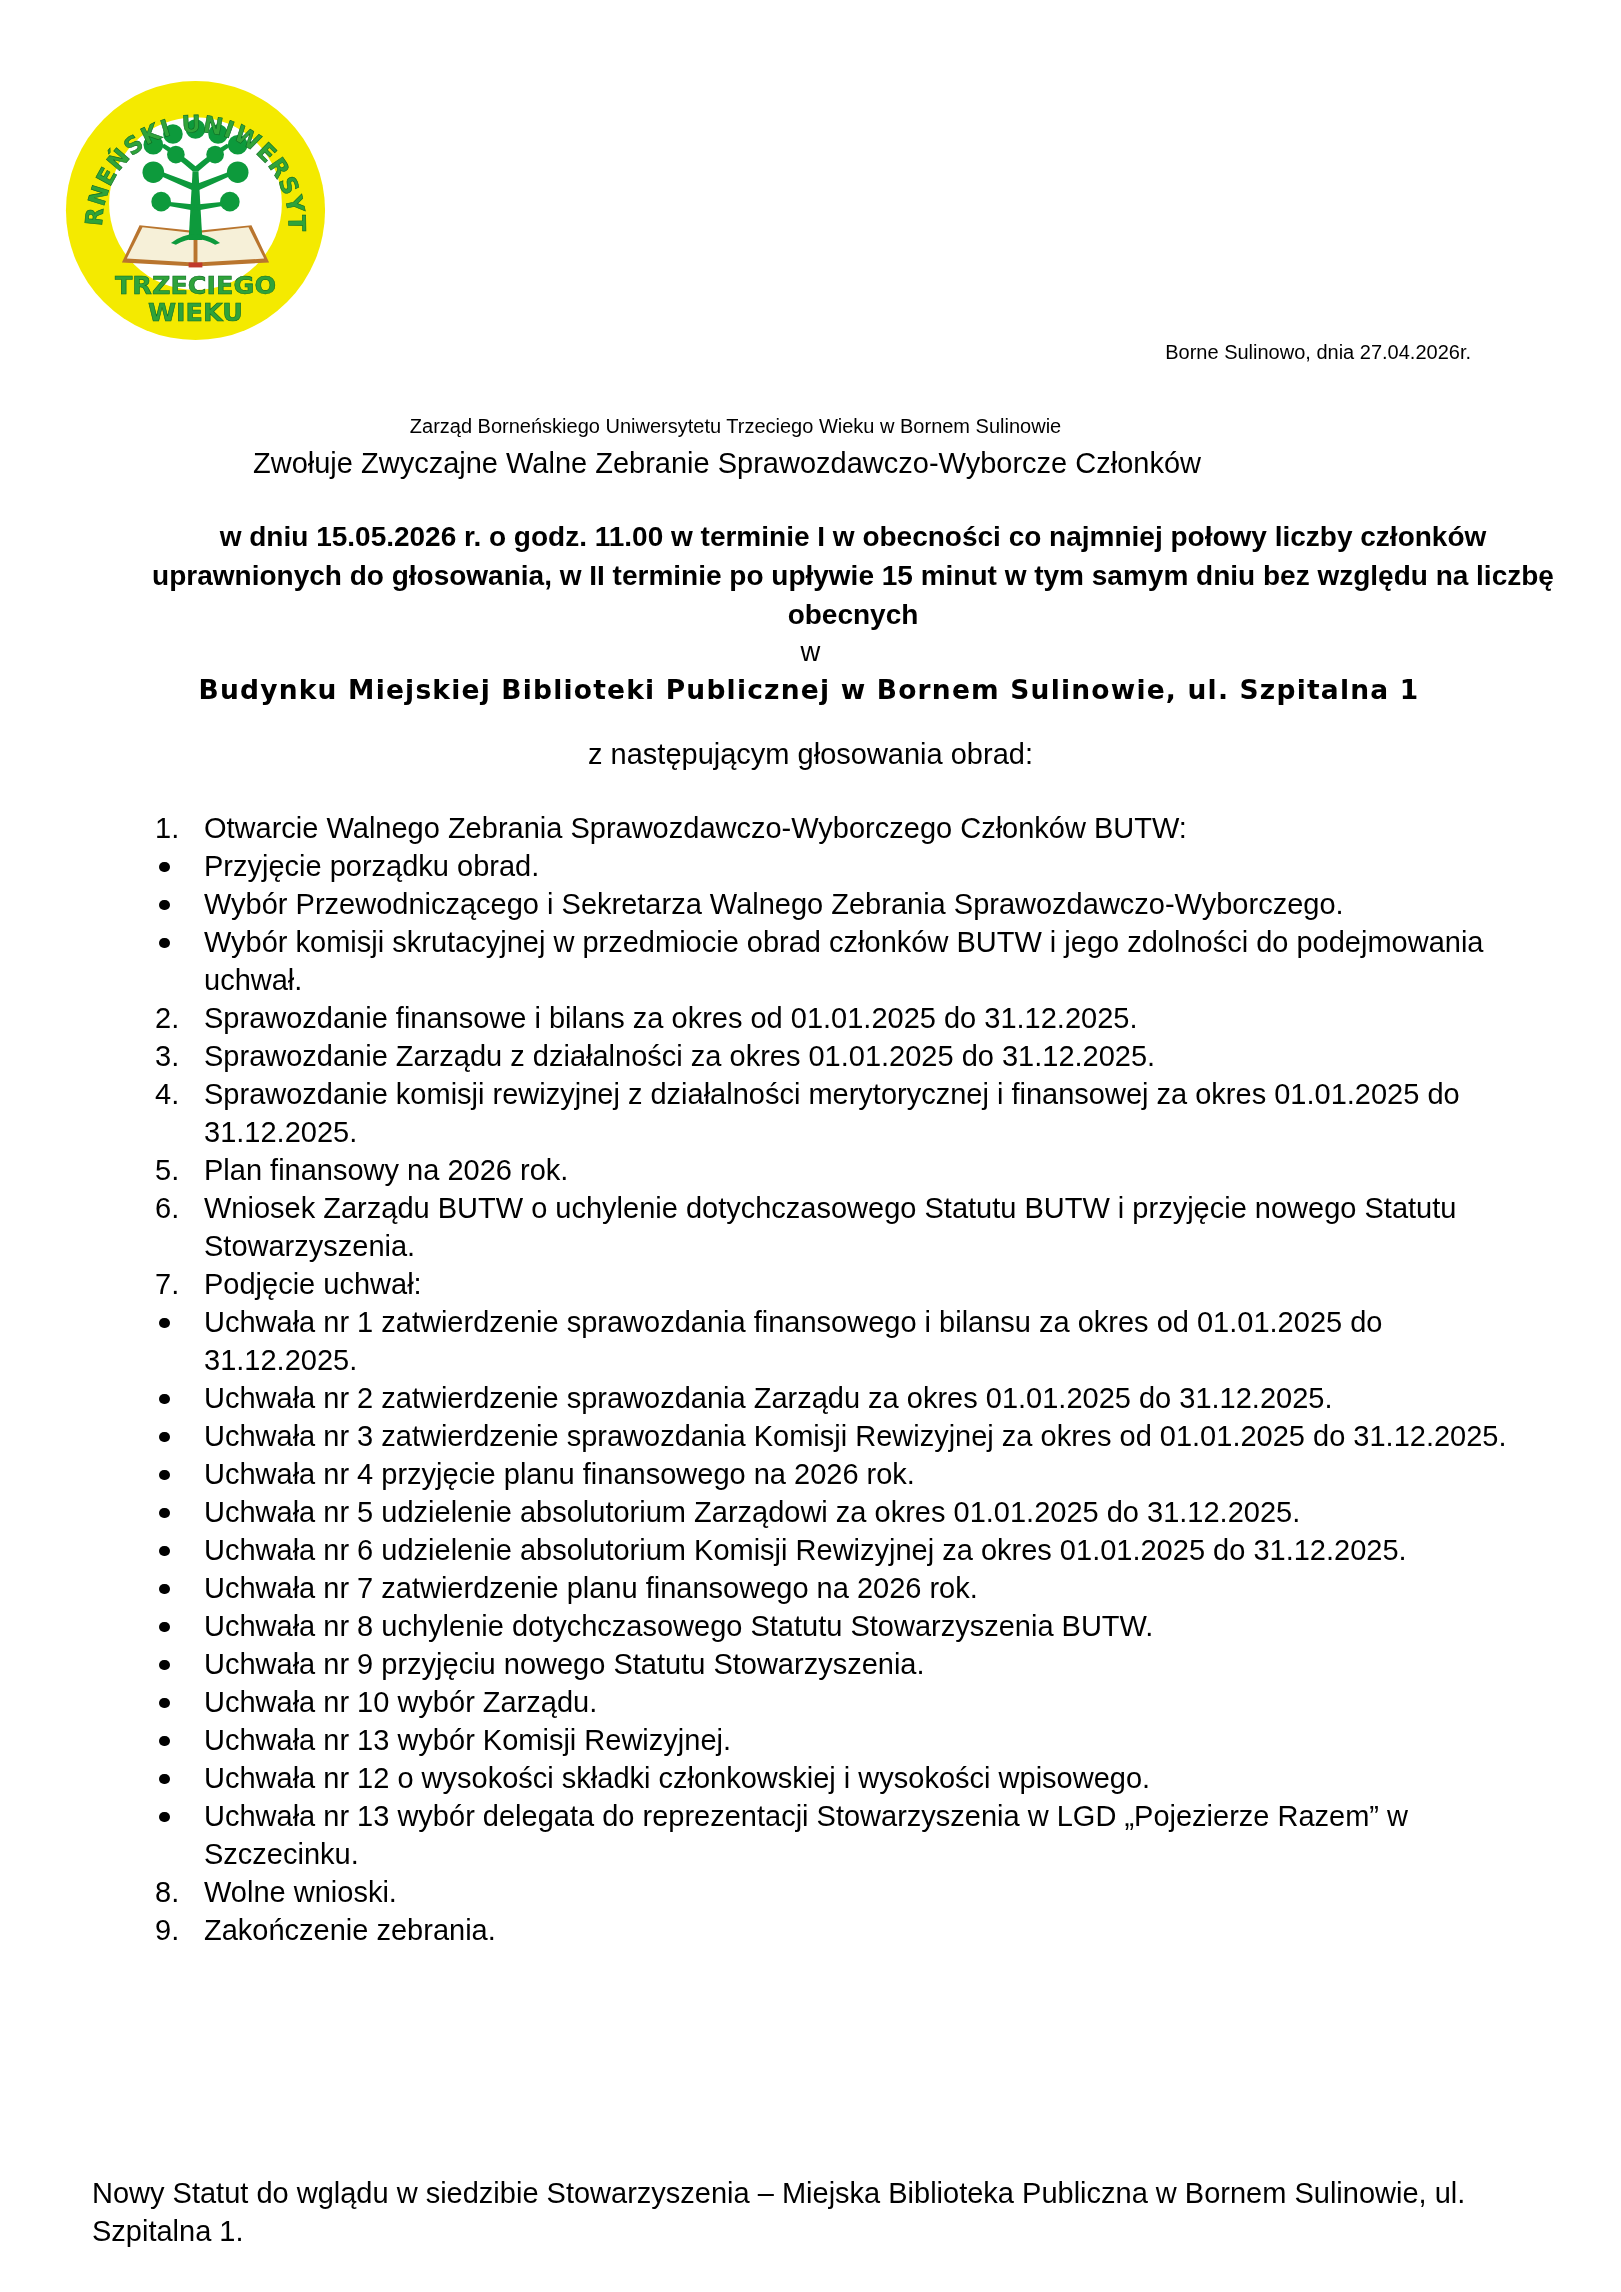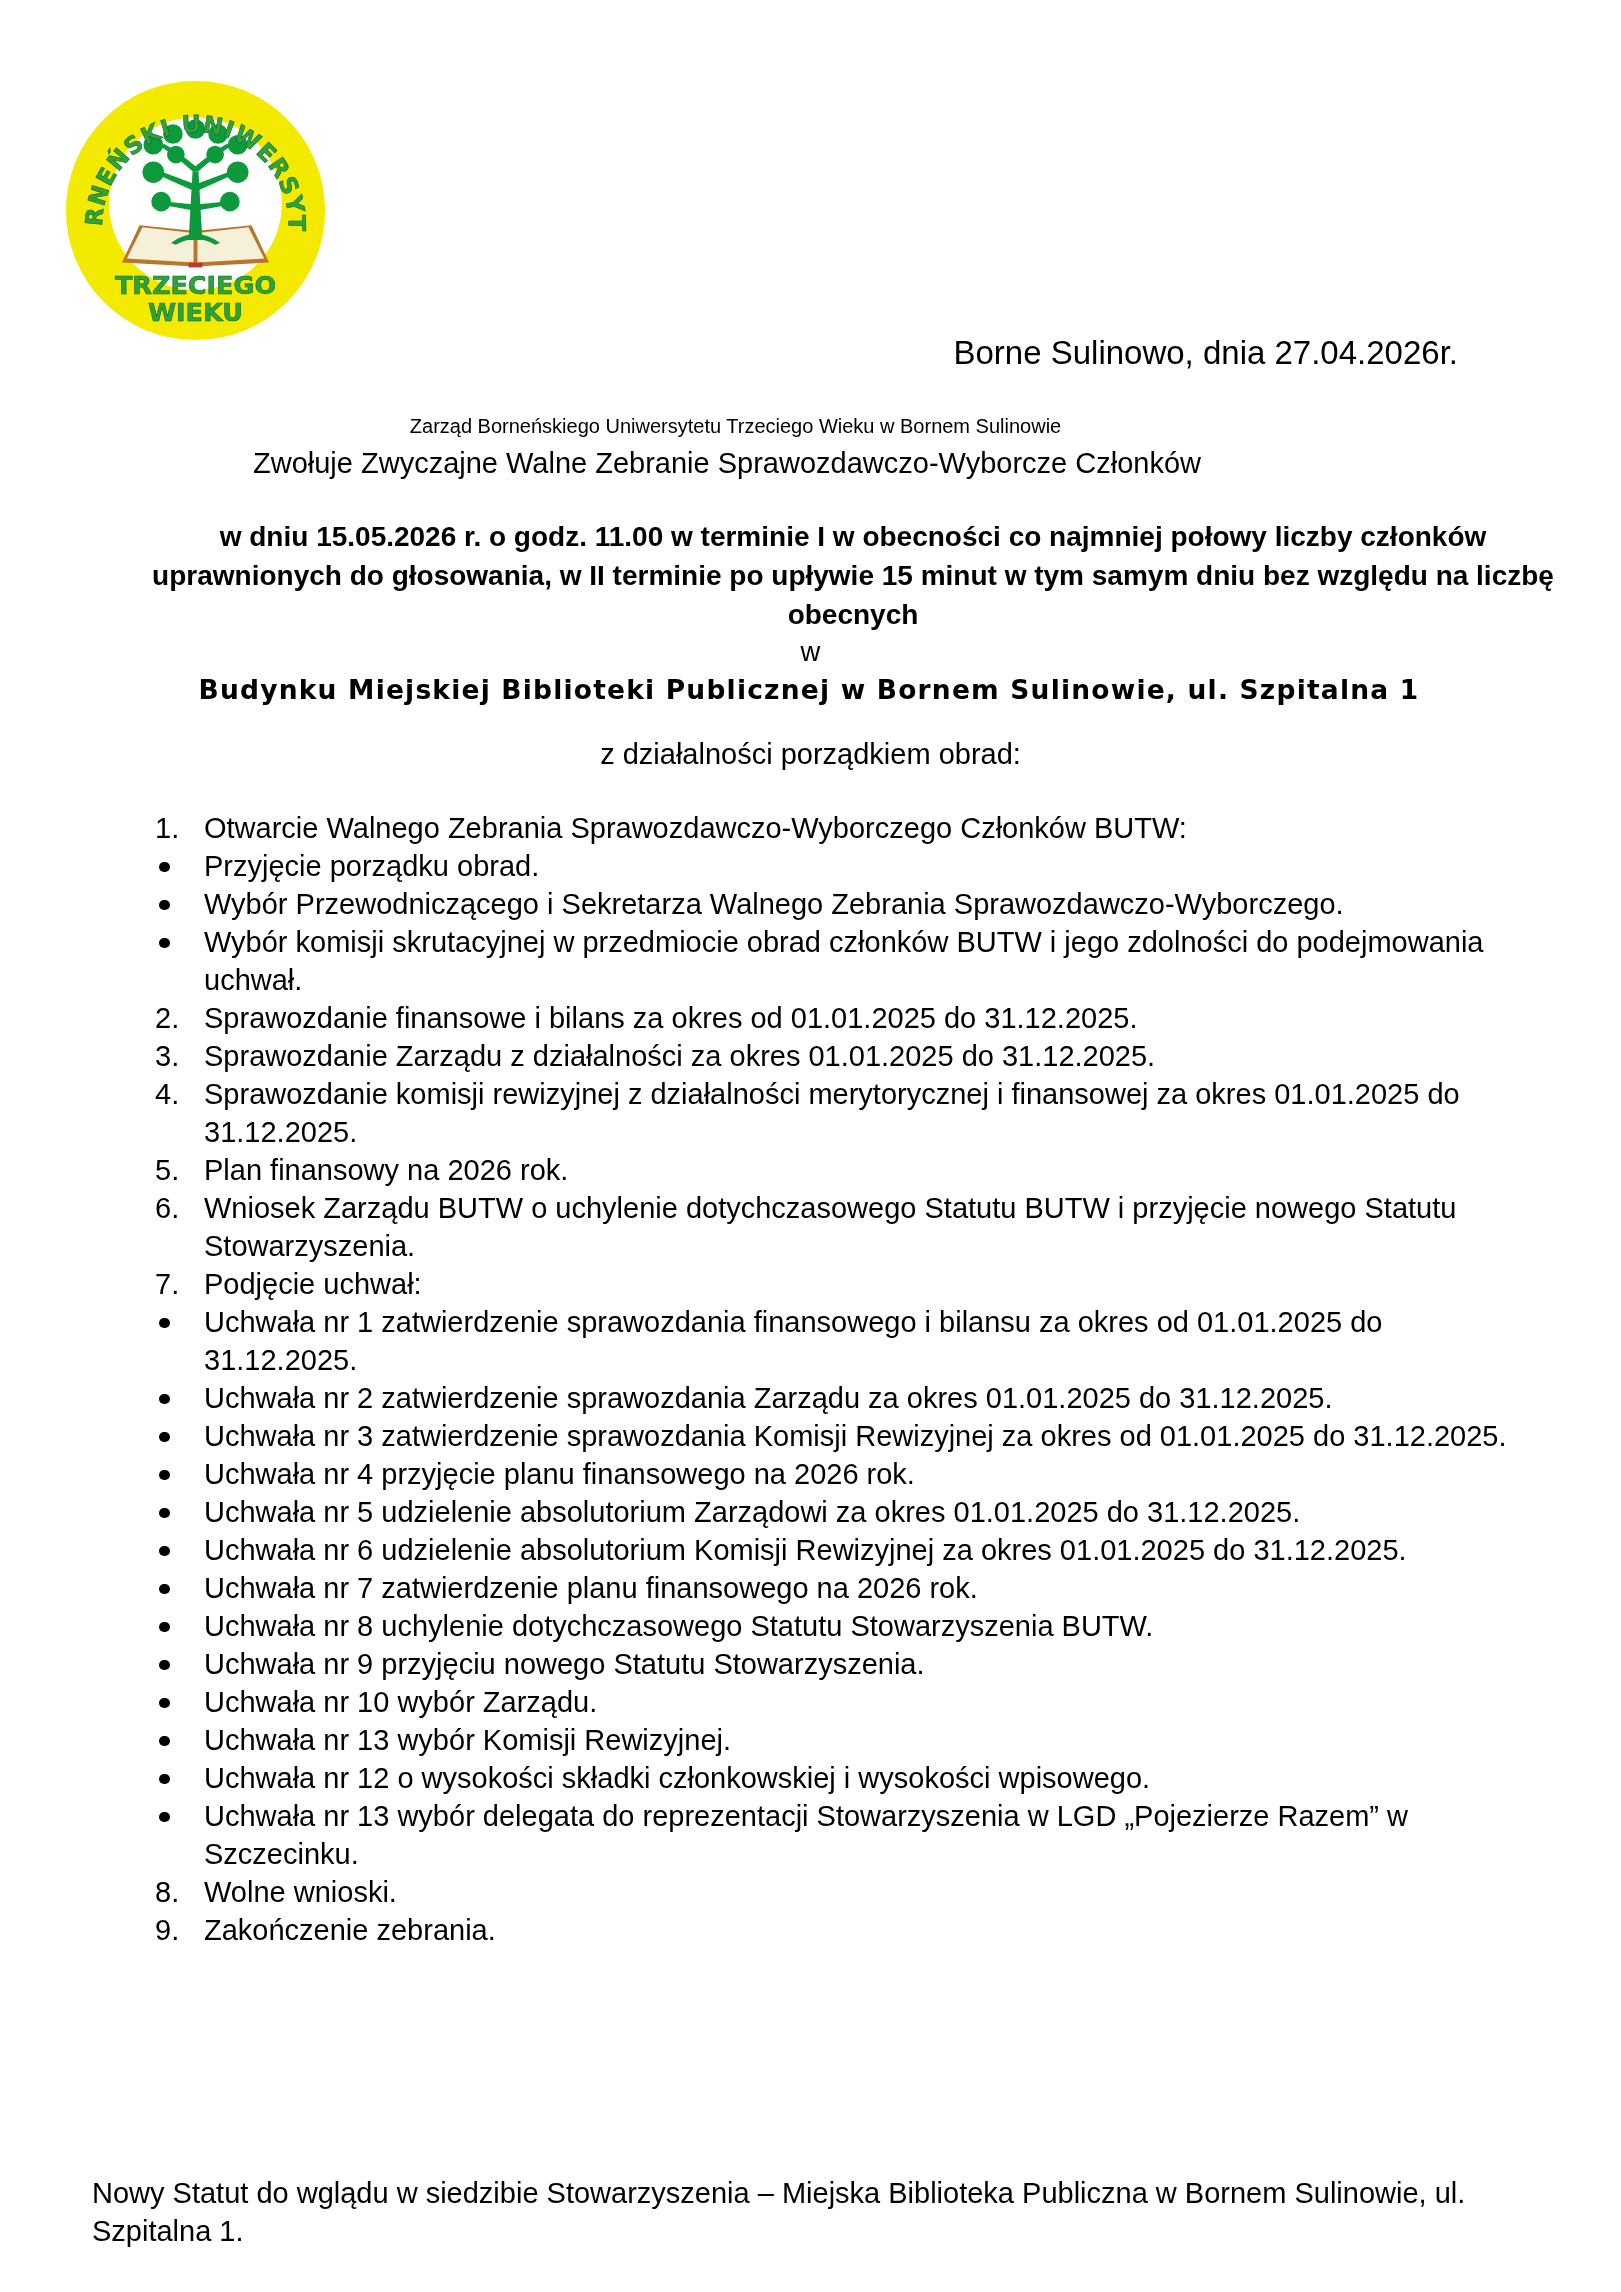--- a/index.html
+++ b/index.html
@@ -1,19 +1,19 @@
 <!DOCTYPE html>
 <html><head>
 <meta charset="utf-8">
 <style>
   html, body { margin: 0; padding: 0; background: #ffffff; }
   body { width: 1621px; height: 2293px; position: relative; overflow: hidden;
          font-family: "Liberation Sans", sans-serif; color: #000; }
   .logo { position: absolute; left: 63px; top: 78px; width: 265px; height: 265px; }
-  .date { position: absolute; right: 163px; top: 333px; font-size: 33px; line-height: 39px; }
+  .date { position: absolute; right: 150px; top: 333px; font-size: 20px; line-height: 39px; }
   .org { position: absolute; left: 0; right: 150px; top: 408px; text-align: center; font-size: 20px; line-height: 37px; }
   .convene { position: absolute; left: 253px; top: 445px; font-size: 29px; line-height: 37px; text-align: center; }
   .bold-block { position: absolute; left: 108px; width: 1402px; top: 517px; text-align: center;
                 font-weight: bold; font-size: 28px; line-height: 39px; margin-left: 44px; }
   .w-line { position: absolute; left: 0; width: 1621px; top: 637px; text-align: center; font-size: 27.4px; line-height: 29px; }
   .venue { position: absolute; left: 108px; width: 1402px; top: 670px; text-align: center;
            font-family: "DejaVu Sans", sans-serif; font-weight: bold; font-size: 26.5px; line-height: 39px;
            color: #000000; letter-spacing: 1.2px; }
   .agenda-intro { position: absolute; left: 0; width: 1621px; top: 735px; text-align: center; font-size: 29px; line-height: 39px; }
   .agenda { position: absolute; left: 155px; top: 809px; width: 1372px; margin: 0; padding: 0; list-style: none;
@@ -71,21 +71,21 @@
 </div>
 
 <div class="date">Borne Sulinowo, dnia 27.04.2026r.</div>
 <div class="org">Zarząd Borneńskiego Uniwersytetu Trzeciego Wieku w Bornem Sulinowie</div>
 <div class="convene">Zwołuje Zwyczajne Walne Zebranie Sprawozdawczo-Wyborcze Członków</div>
 
 <div class="bold-block">w dniu 15.05.2026 r. o godz. 11.00 w terminie I w obecności co najmniej połowy liczby członków uprawnionych do głosowania, w II terminie po upływie 15 minut w tym samym dniu bez względu na liczbę obecnych</div>
 <div class="w-line">w</div>
 <div class="venue">Budynku Miejskiej Biblioteki Publicznej w Bornem Sulinowie, ul. Szpitalna 1</div>
 
-<div class="agenda-intro">z działalności porządkiem obrad:</div>
+<div class="agenda-intro">z następującym głosowania obrad:</div>
 
 <ul class="agenda" id="agenda-list">
     <li><span class="marker">1.</span><span>Otwarcie Walnego Zebrania Sprawozdawczo-Wyborczego Członków BUTW:</span></li>
     <li><span class="bullet"></span><span>Przyjęcie porządku obrad.</span></li>
     <li><span class="bullet"></span><span>Wybór Przewodniczącego i Sekretarza Walnego Zebrania Sprawozdawczo-Wyborczego.</span></li>
     <li><span class="bullet"></span><span>Wybór komisji skrutacyjnej w przedmiocie obrad członków BUTW i jego zdolności do podejmowania uchwał.</span></li>
     <li><span class="marker">2.</span><span>Sprawozdanie finansowe i bilans za okres od 01.01.2025 do 31.12.2025.</span></li>
     <li><span class="marker">3.</span><span>Sprawozdanie Zarządu z działalności za okres 01.01.2025 do 31.12.2025.</span></li>
     <li><span class="marker">4.</span><span>Sprawozdanie komisji rewizyjnej z działalności merytorycznej i finansowej za okres 01.01.2025 do 31.12.2025.</span></li>
     <li><span class="marker">5.</span><span>Plan finansowy na 2026 rok.</span></li>

